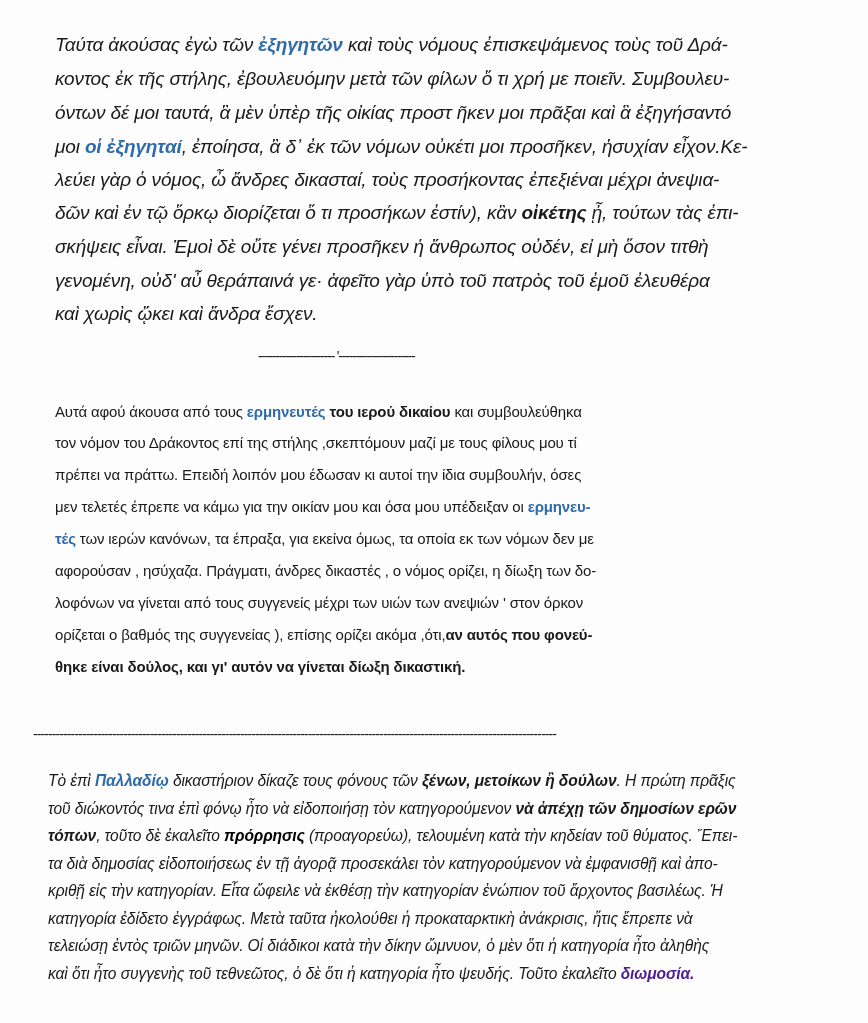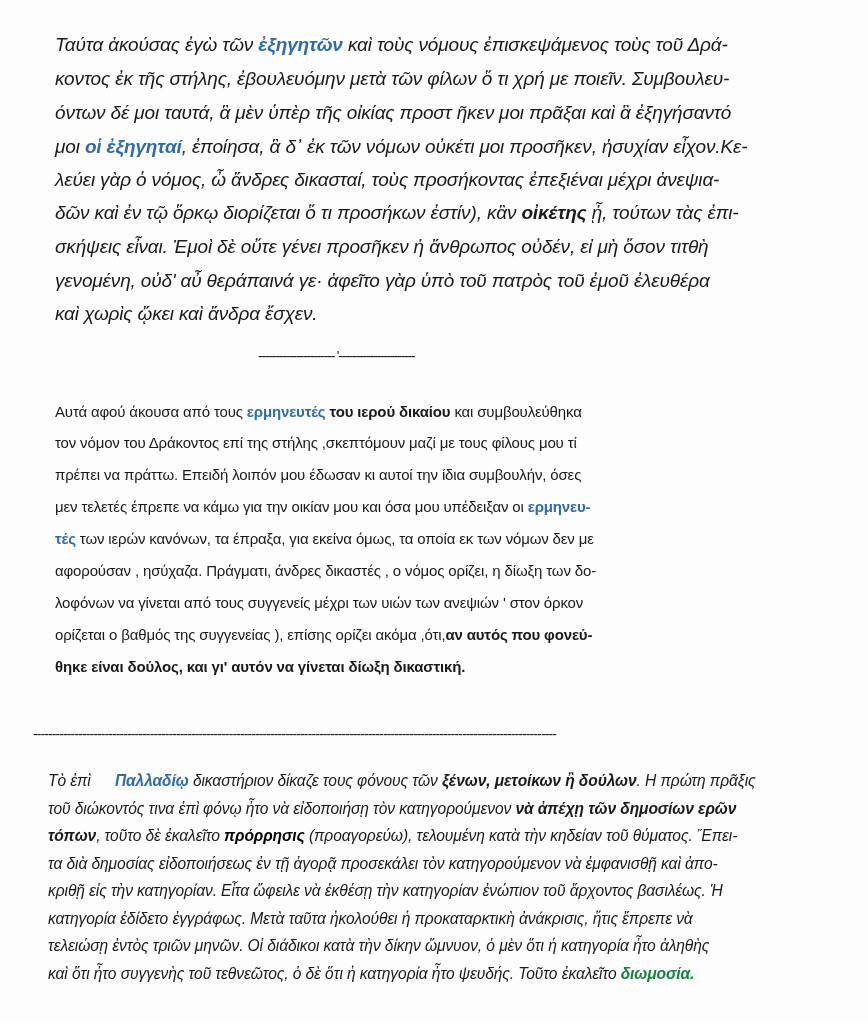--- a/index.html
+++ b/index.html
@@ -54,23 +54,23 @@
     <div class="line" style="top:530px"><span class="hl" style="color: rgb(47, 107, 171);">τές</span><span> των ιερών κανόνων, τα έπραξα, για εκείνα όμως, τα οποία εκ των νόμων δεν με</span></div>
     <div class="line" style="top:562px"><span>αφορούσαν , ησύχαζα. Πράγματι, άνδρες δικαστές , ο νόμος ορίζει, η δίωξη των δο-</span></div>
     <div class="line" style="top:594px"><span>λοφόνων να γίνεται από τους συγγενείς  μέχρι των υιών των ανεψιών '  στον όρκον</span></div>
     <div class="line" style="top:626px"><span>ορίζεται ο βαθμός της συγγενείας ), επίσης  ορίζει  ακόμα ,ότι,</span><span class="b">αν αυτός που φονεύ-</span></div>
     <div class="line" style="top:658px"><span class="b">θηκε  είναι δούλος, και γι' αυτόν  να γίνεται δίωξη δικαστική.</span></div>
   </div>
 
   <div class="sep sep2">-------------------------------------------------------------------------------------------------------------------------------------------</div>
 
   <div class="blk s3">
-    <div class="line" style="top:772px"><span> Τὸ ἐπὶ </span><span class="hl" style="color: rgb(47, 107, 171); margin-left: 20px;">Παλλαδίῳ</span><span> δικαστήριον δίκαζε τους φόνους τῶν </span><span class="b">ξένων, μετοίκων ἢ δούλων</span><span>. Η πρώτη πρᾶξις</span></div>
+    <div class="line" style="top:772px"><span> Τὸ ἐπὶ </span><span class="hl" style="color: rgb(47, 107, 171);">Παλλαδίῳ</span><span> δικαστήριον δίκαζε τους φόνους τῶν </span><span class="b">ξένων, μετοίκων ἢ δούλων</span><span>. Η πρώτη πρᾶξις</span></div>
     <div class="line" style="top:800px"><span>τοῦ διώκοντός τινα ἐπὶ φόνῳ ἦτο νὰ εἰδοποιήσῃ τὸν κατηγορούμενον </span><span class="b">νὰ ἀπέχῃ τῶν δημοσίων ερῶν</span></div>
     <div class="line" style="top:827px"><span class="b">τόπων</span><span>, τοῦτο δὲ ἐκαλεῖτο </span><span class="hl" style="color: #000000;">πρόρρησις</span><span> (προαγορεύω), τελουμένη κατὰ τὴν κηδείαν τοῦ θύματος. Ἔπει-</span></div>
     <div class="line" style="top:855px"><span>τα διὰ δημοσίας εἰδοποιήσεως ἐν τῇ ἀγορᾷ προσεκάλει τὸν κατηγορούμενον νὰ ἐμφανισθῇ καὶ ἀπο-</span></div>
     <div class="line" style="top:882px"><span>κριθῇ εἰς τὴν κατηγορίαν. Εἶτα ὤφειλε νὰ ἐκθέσῃ τὴν κατηγορίαν ἐνώπιον τοῦ ἄρχοντος βασιλέως. Ἡ</span></div>
     <div class="line" style="top:910px"><span>κατηγορία ἐδίδετο ἐγγράφως. Μετὰ ταῦτα ἠκολούθει ἡ προκαταρκτικὴ ἀνάκρισις, ἥτις ἔπρεπε νὰ</span></div>
     <div class="line" style="top:937px"><span>τελειώσῃ ἐντὸς τριῶν μηνῶν. Οἱ διάδικοι κατὰ τὴν δίκην ὤμνυον, ὁ μὲν ὅτι ἡ κατηγορία ἦτο ἀληθὴς</span></div>
-    <div class="line" style="top:965px"><span>καὶ ὅτι ἦτο συγγενὴς τοῦ τεθνεῶτος, ὁ δὲ ὅτι ἡ κατηγορία ἦτο ψευδής. Τοῦτο ἐκαλεῖτο </span><span class="hl" style="color: #15803d; margin-top: 8px;">διωμοσία.</span></div>
+    <div class="line" style="top:965px"><span>καὶ ὅτι ἦτο συγγενὴς τοῦ τεθνεῶτος, ὁ δὲ ὅτι ἡ κατηγορία ἦτο ψευδής. Τοῦτο ἐκαλεῖτο </span><span class="hl" style="color: #4c1d95; margin-top: 8px;">διωμοσία.</span></div>
   </div>
 
 </div>
 
 </body></html>

